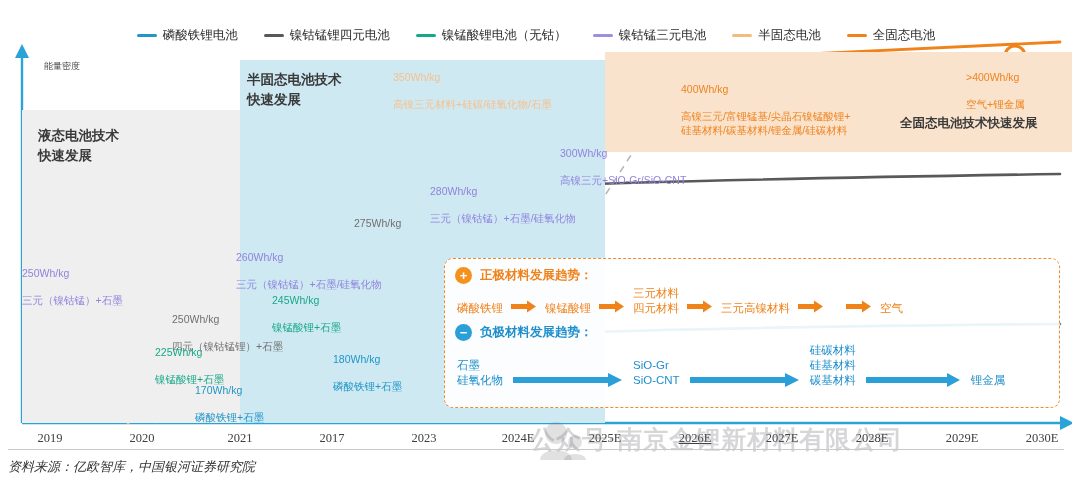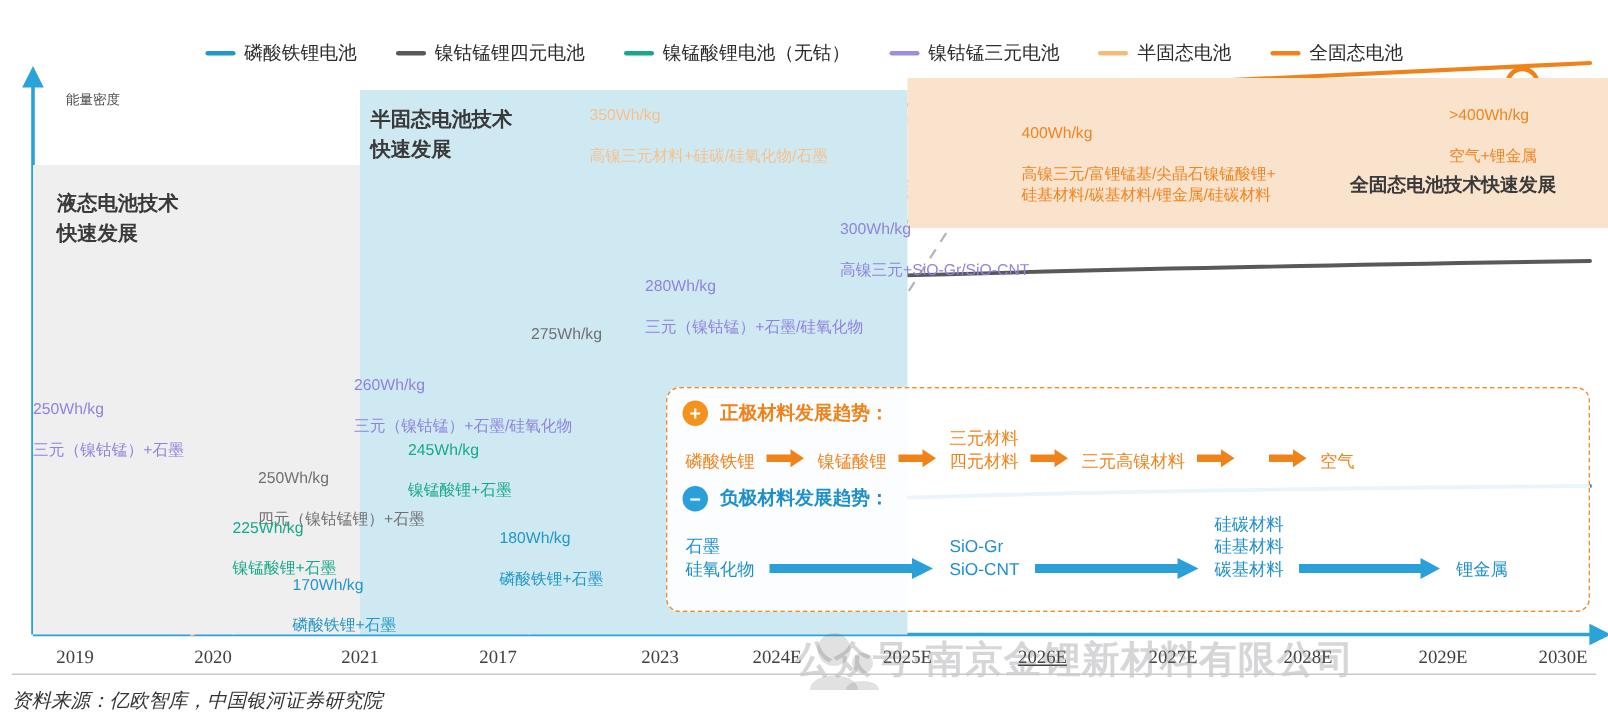--- a/index.html
+++ b/index.html
@@ -329,21 +329,21 @@
         <span class="cell neg">锂金属</span>
       </div>
     </div>
   </div>
 
   <div class="xaxis">
     <span class="xtick" style="left:50px;">2019</span>
     <span class="xtick" style="left:142px;">2020</span>
     <span class="xtick" style="left:240px;">2021</span>
     <span class="xtick" style="left:332px;">2017</span>
-    <span class="xtick" style="left:424px;margin-left:16px;">2023</span>
+    <span class="xtick" style="left:424px;">2023</span>
     <span class="xtick" style="left:518px;">2024E</span>
     <span class="xtick" style="left:605px;">2025E</span>
     <span class="xtick" style="left:695px;text-decoration:underline;">2026E</span>
     <span class="xtick" style="left:782px;">2027E</span>
     <span class="xtick" style="left:872px;">2028E</span>
     <span class="xtick" style="left:962px;">2029E</span>
     <span class="xtick" style="left:1042px;">2030E</span>
   </div>
 
   <svg class="wm-dots" width="50" height="42" viewBox="0 0 50 42">

